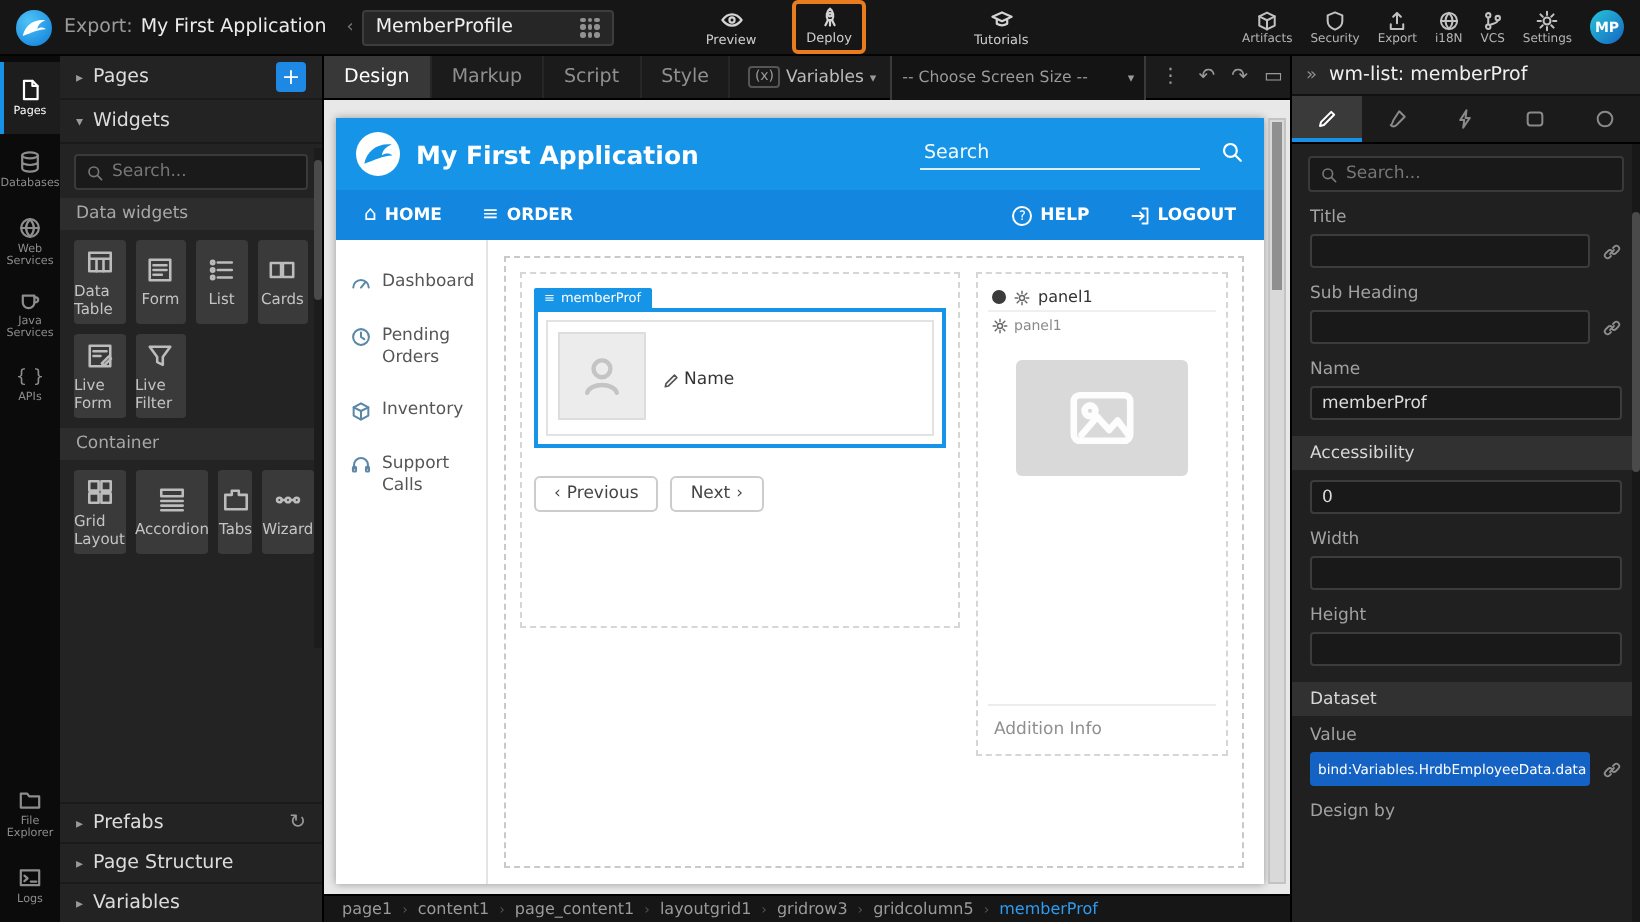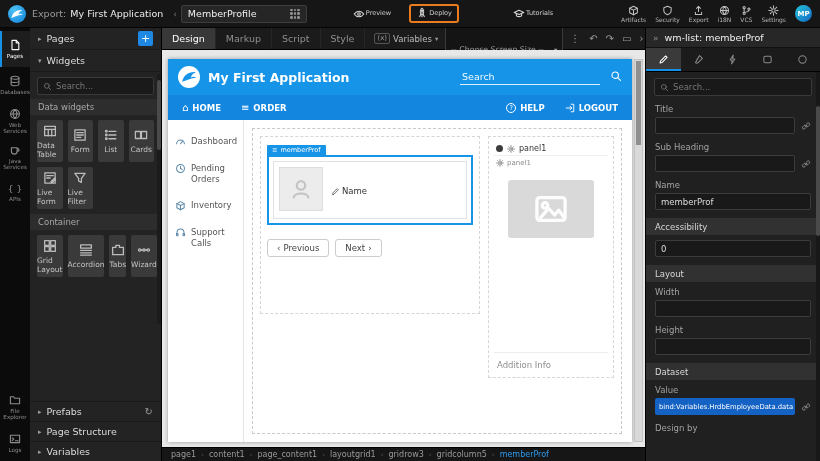--- a/index.html
+++ b/index.html
@@ -12,21 +12,21 @@
   .topbar{position:absolute;top:0;left:0;right:0;height:28px;background:#161616;border-bottom:1px solid #040404;display:flex;align-items:center;padding:0 8px;z-index:10}
   .logo{width:18px;height:18px;border-radius:50%;background:radial-gradient(circle at 35% 30%,#4fc3f7,#0d7dd8);display:flex;align-items:center;justify-content:center;margin-right:6px;flex:none}
   .proj{font-size:9.5px;color:#9a9a9a;white-space:nowrap;display:flex;gap:4px;align-items:center}
   .proj .pname{color:#ececec}
   .tb-chev{color:#777;font-size:9px;margin:0 4px 0 10px;cursor:pointer}
   .page-tab{width:126px;height:18px;background:#262626;border:1px solid #3d3d3d;border-radius:2px;display:flex;align-items:center;padding:0 6px;gap:6px;cursor:pointer}
   .page-tab .lbl{flex:1;font-size:9.5px;color:#f0f0f0;white-space:nowrap;overflow:hidden}
   .waffle{width:10px;height:10px;display:grid;grid-template-columns:repeat(3,1fr);gap:1px;flex:none}
   .waffle i{background:#919191;border-radius:50%}
   .tb-actions{display:flex;align-items:center;gap:18px;margin-left:46px}
-  .tb-act{display:flex;align-items:center;gap:1px;color:#cfcfcf;font-size:6.5px;cursor:pointer;line-height:1}
+  .tb-act{display:flex;flex-direction:column;align-items:center;gap:1px;color:#cfcfcf;font-size:6.5px;cursor:pointer;line-height:1}
   .tb-act svg{width:12px;height:12px;color:#d4d4d4}
   .tb-act.deploy{border:2px solid #e87c1e;border-radius:3px;padding:1px 5px 2px}
   .tb-act.tut{margin-left:36px}
   .tb-right{margin-left:auto;display:flex;align-items:center;gap:9px}
   .tb-mini{display:flex;flex-direction:column;align-items:center;gap:1px;font-size:6px;color:#b5b5b5;cursor:pointer;line-height:1}
   .tb-mini svg{width:11px;height:11px;color:#c2c2c2}
   .avatar{width:17px;height:17px;border-radius:50%;background:linear-gradient(135deg,#26c6da,#1565c0);color:#fff;font-size:7px;font-weight:bold;display:flex;align-items:center;justify-content:center;margin-left:0;cursor:pointer}
 
   
   .rail{position:absolute;top:28px;left:0;bottom:0;width:30px;background:#0b0b0b;display:flex;flex-direction:column;padding-top:3px}
@@ -57,21 +57,21 @@
 
   
   .workspace{position:absolute;top:28px;left:162px;right:175px;bottom:0;display:flex;flex-direction:column;background:#1e1e1e}
   .cv-toolbar{height:22px;flex:none;background:#1b1b1b;border-bottom:1px solid #000;display:flex;align-items:stretch}
   .cv-tab{padding:0 10px;display:flex;align-items:center;font-size:9.5px;color:#8f8f8f;cursor:pointer;border-right:1px solid #262626}
   .cv-tab.active{background:#383838;color:#fff}
   .cv-mid{display:flex;align-items:center;gap:7px;padding:0 9px}
   .vars-btn{display:flex;align-items:center;gap:3px;color:#bdbdbd;font-size:8.5px;cursor:pointer}
   .vars-btn .fx{font-size:7px;color:#9a9a9a;border:1px solid #555;border-radius:2px;padding:0 2px;line-height:1.3}
   .vars-btn .caret{font-size:6.5px;color:#9a9a9a}
-  .screen-select{height:32px;background:#141414;border:1px solid #3a3a3a;border-radius:2px;color:#9a9a9a;font-size:7.8px;display:flex;align-items:flex-end;gap:10px;padding:0 5px;cursor:pointer;white-space:nowrap}
+  .screen-select{height:32px;background:#141414;border:1px solid #3a3a3a;border-radius:2px;color:#9a9a9a;font-size:7.8px;display:flex;align-items:center;gap:20px;padding:0 5px;cursor:pointer;white-space:nowrap}
   .screen-select .caret{font-size:6.5px}
   .cv-kebab{color:#9a9a9a;font-size:10px;cursor:pointer}
   .cv-icons{margin-left:auto;display:flex;align-items:center;gap:8px;padding-right:7px;color:#9a9a9a}
   .cv-icons span{font-size:10px;cursor:pointer;line-height:1}
 
   .canvas{flex:1;position:relative;background:#e8e8e8;overflow:hidden}
   .device{position:absolute;top:9px;left:6px;right:13px;bottom:5px;background:#fff;box-shadow:0 0 4px rgba(0,0,0,.35);display:flex;flex-direction:column;overflow:hidden}
   .cv-scrollbar{position:absolute;top:9px;right:2px;bottom:5px;width:9px;background:#d9d9d9;border:1px solid #c3c3c3}
   .cv-thumb{position:absolute;top:1px;left:1px;right:1px;height:84px;background:#8f8f8f}
 
@@ -683,21 +683,20 @@
         </div>
       </div>
 
       <div class="sect">Accessibility</div>
       <div class="field">
         <div class="field-row">
           <input class="tinput" type="text" value="0" style="">
         </div>
       </div>
 
-      <div class="sect">Layout</div>
       <div class="field">
         <div class="field-label">Width</div>
         <div class="field-row">
           <input class="tinput" type="text" style="">
         </div>
       </div>
       <div class="field">
         <div class="field-label">Height</div>
         <div class="field-row">
           <input class="tinput" type="text" style="">

